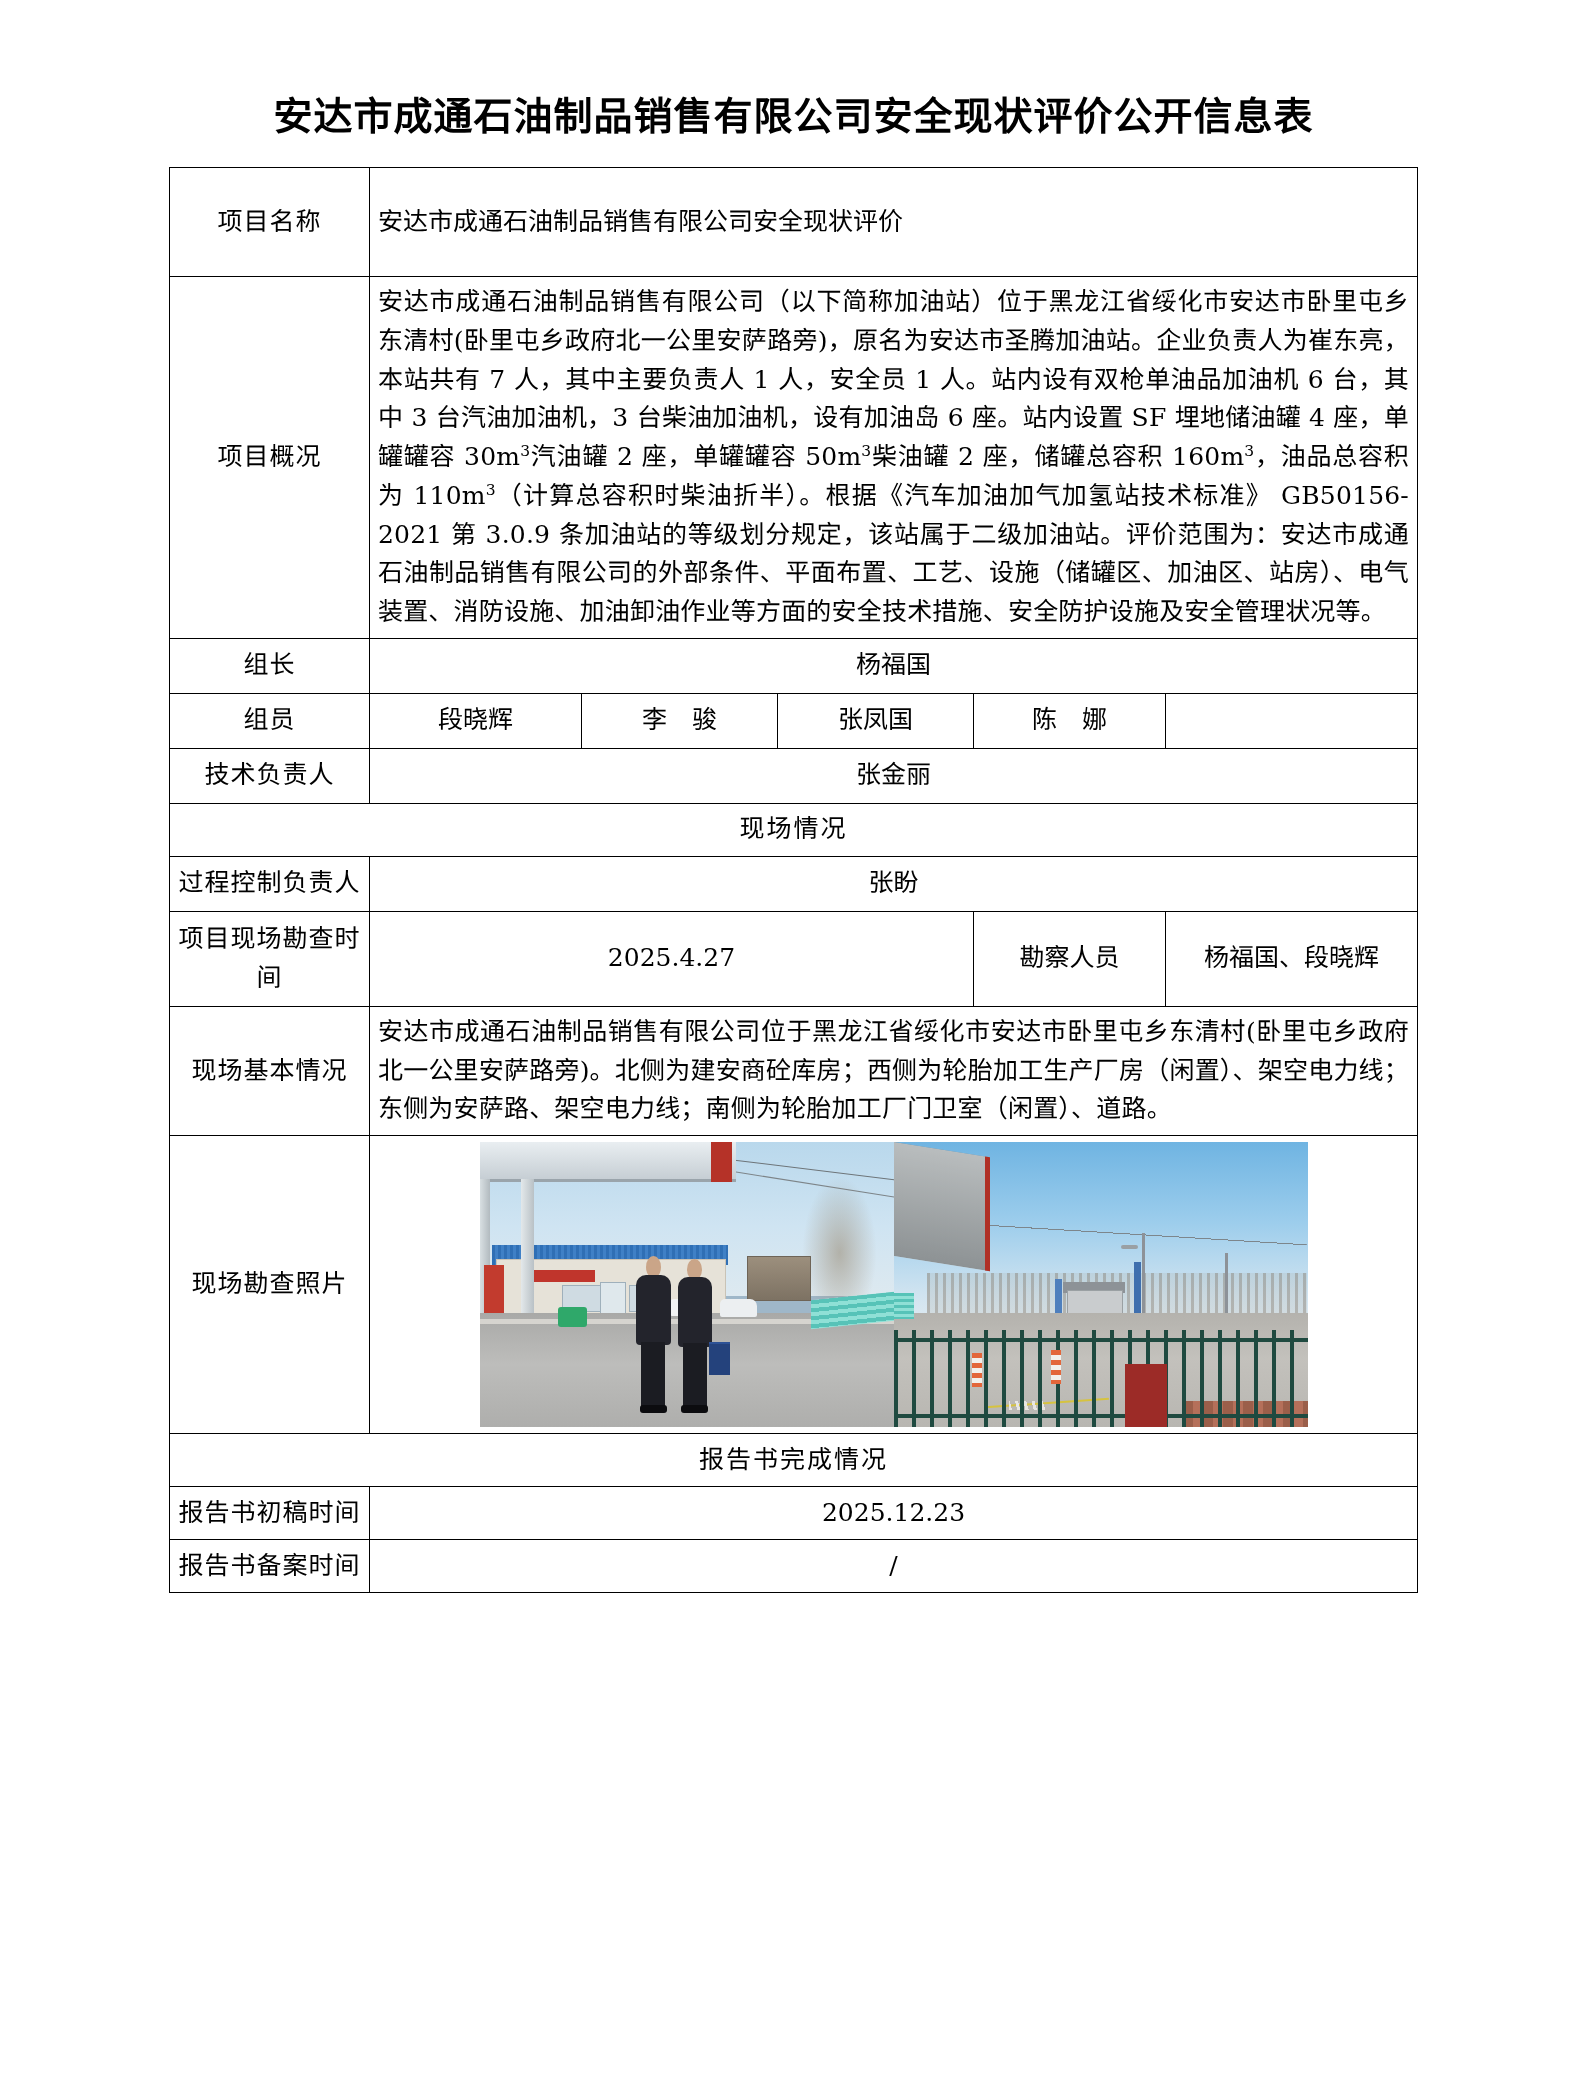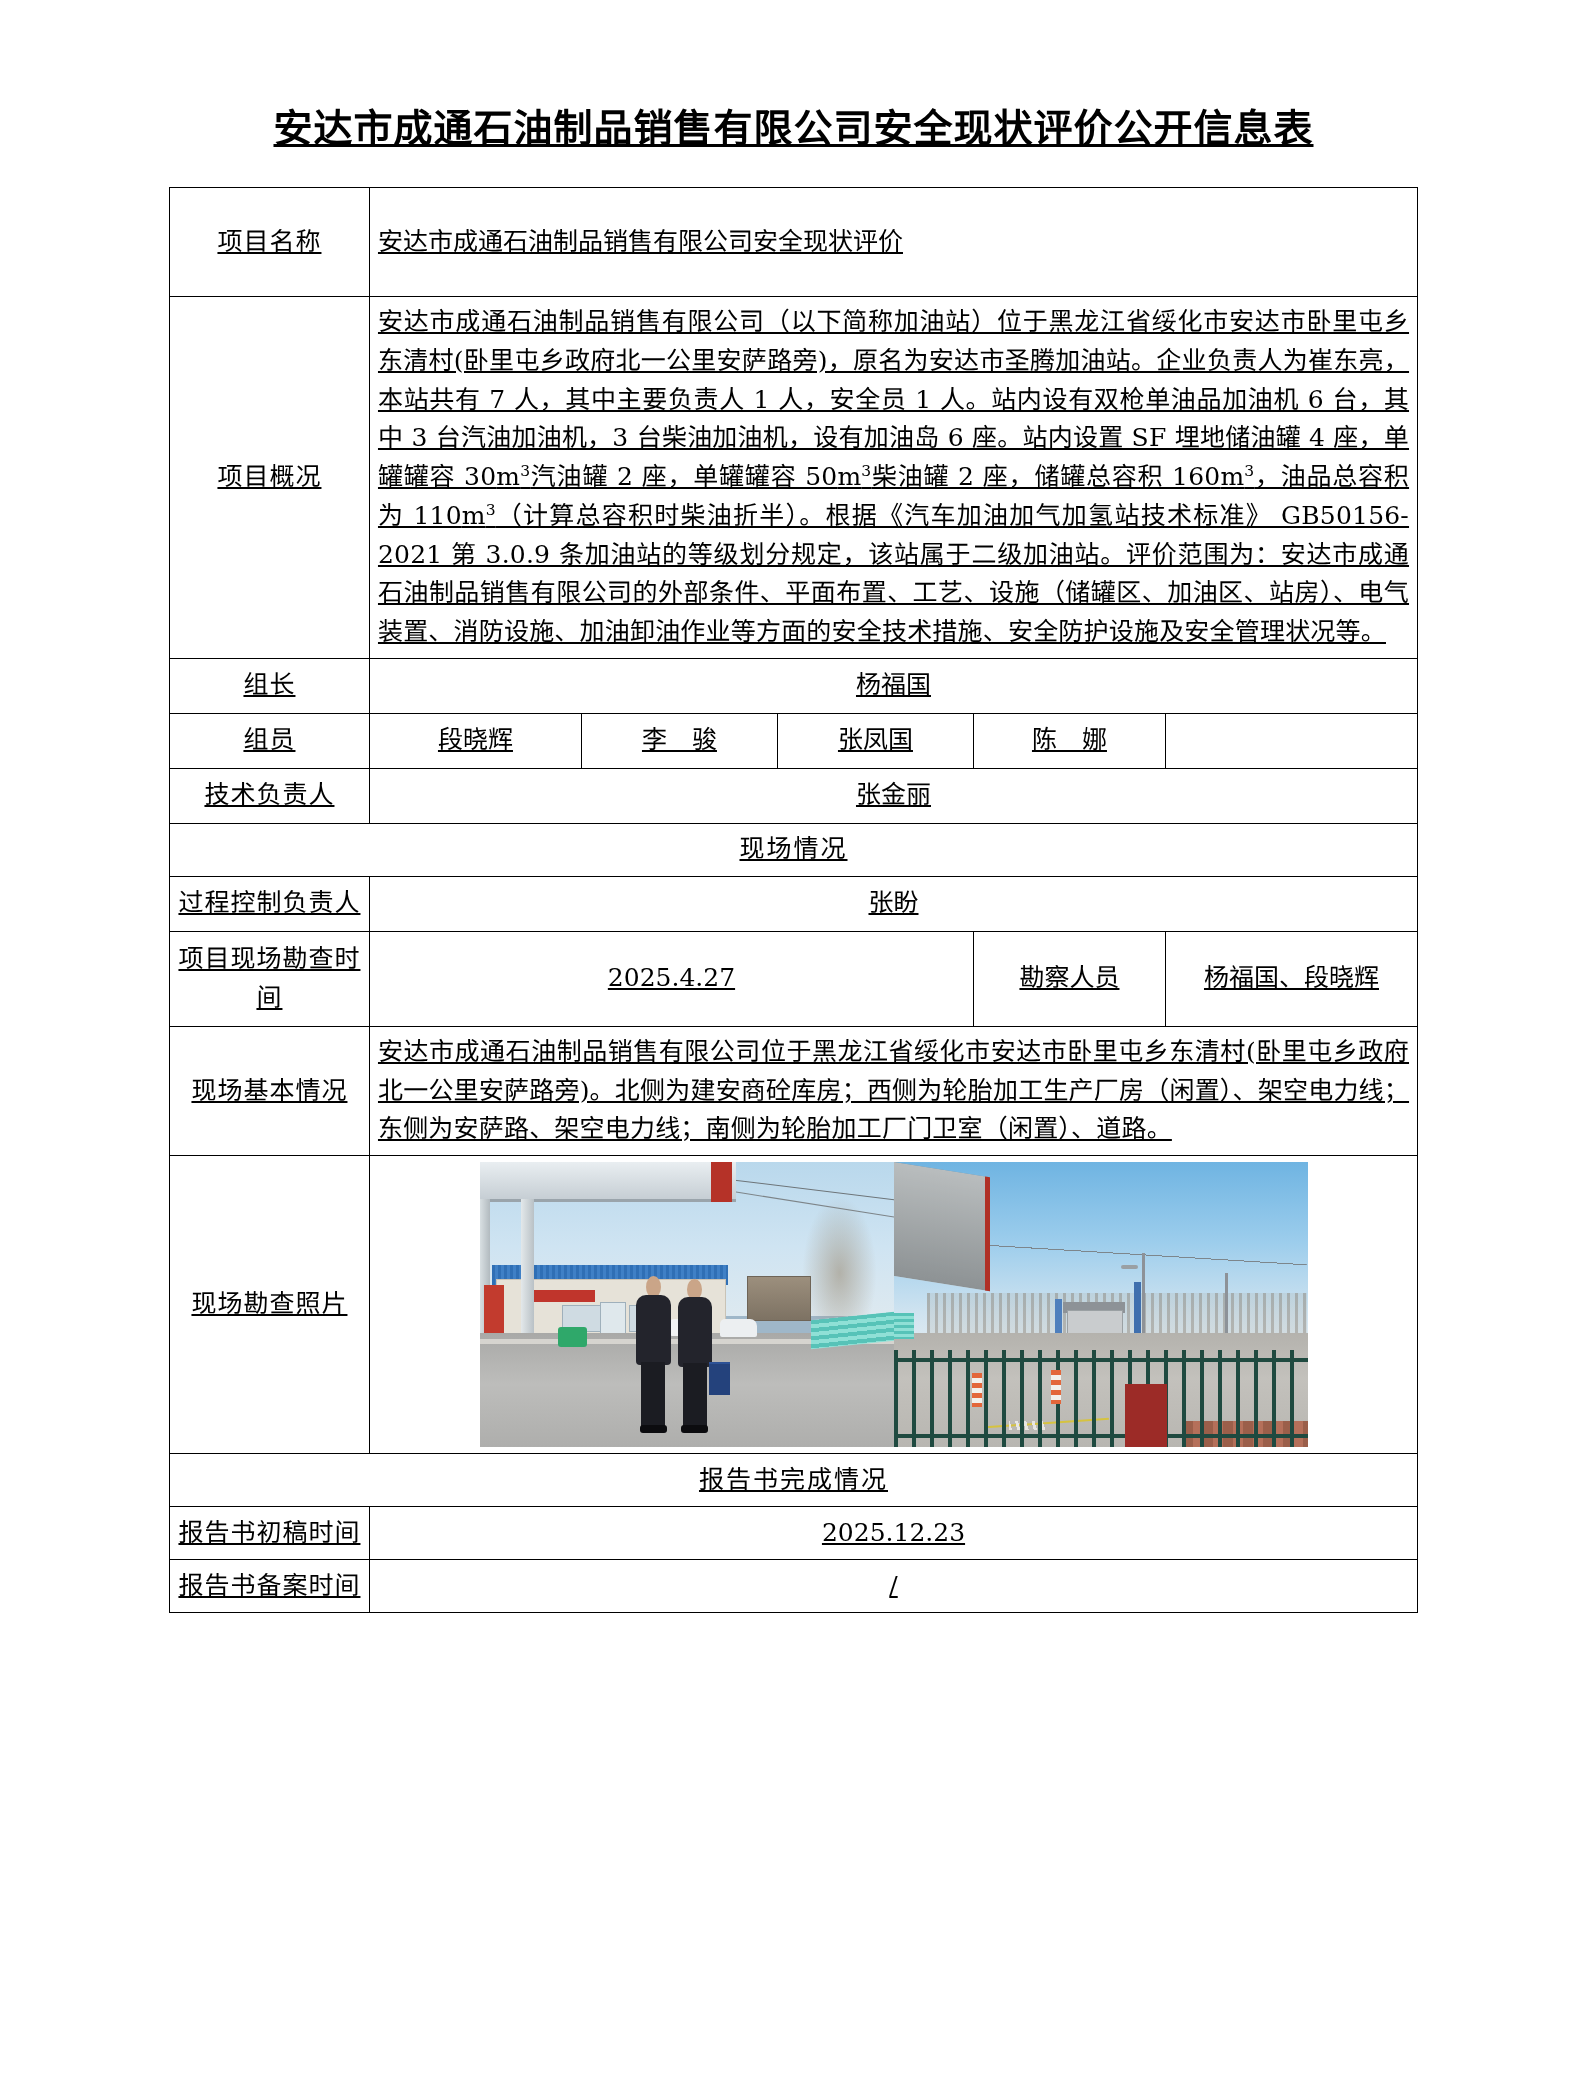--- a/index.html
+++ b/index.html
@@ -13,36 +13,35 @@
     height: 2075px;
     font-family: "DejaVu Serif", "Liberation Serif", serif;
     color: #000000;
     overflow: hidden;
   }
   .page {
     position: relative;
     width: 1587px;
     height: 1588px;
     box-sizing: border-box;
-    padding: 12px;
-    text-decoration: underline;
+    padding: 0;
   }
   .doc-title {
     text-align: center;
     font-size: 39px;
     font-weight: bold;
     letter-spacing: 1px;
     padding-top: 85px;
     padding-bottom: 26px;
     font-family: "DejaVu Serif", "Liberation Serif", serif;
   }
   table.main-table {
     border-collapse: collapse;
     width: 1248px;
-    margin: 8px auto;
+    margin: 0 auto;
     table-layout: fixed;
   }
   table.main-table td {
     border: 1.5px solid #000000;
     padding: 6px 8px;
     vertical-align: middle;
     font-size: 25px;
     line-height: 1.55;
     font-family: "DejaVu Serif", "Liberation Serif", serif;
   }

